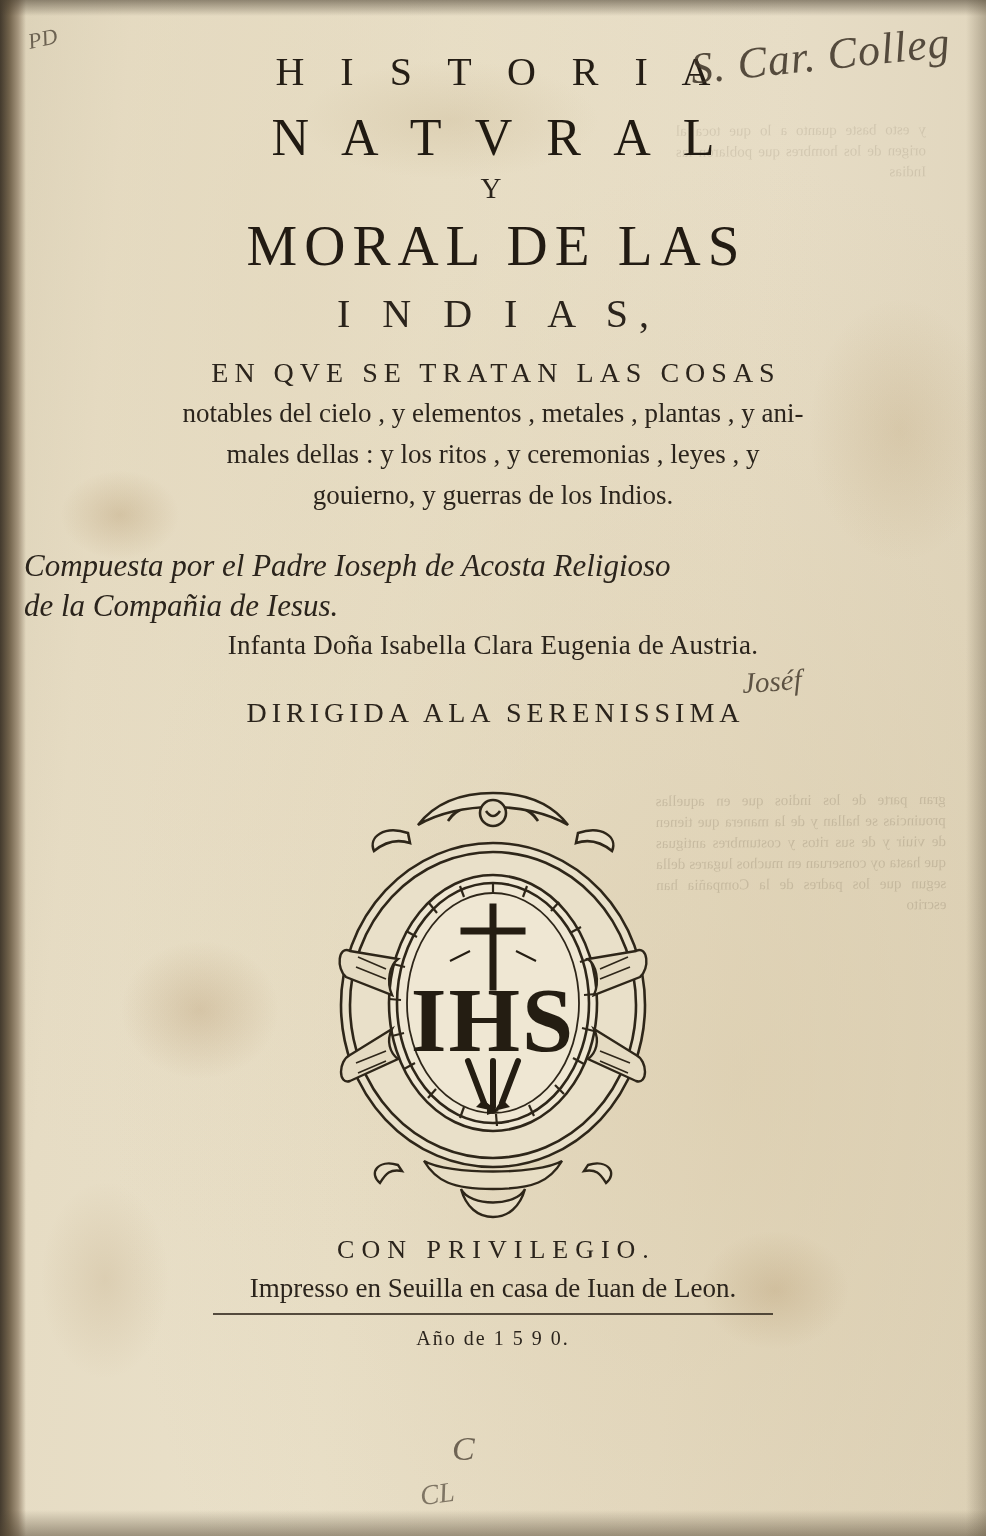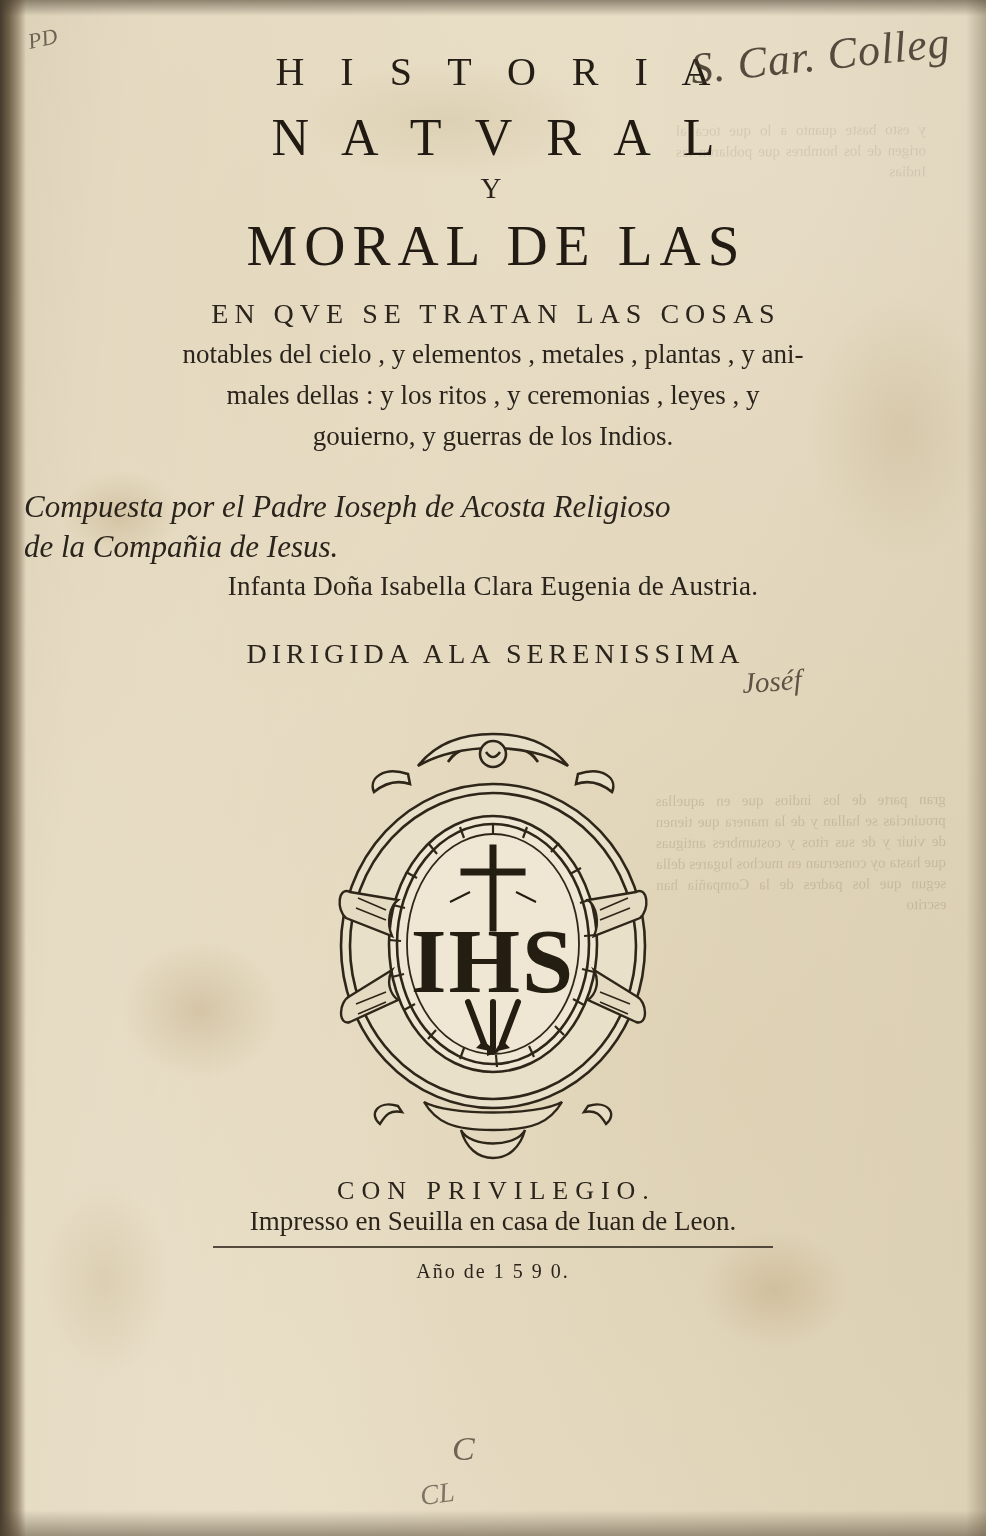--- a/index.html
+++ b/index.html
@@ -164,20 +164,21 @@
 
   .imprint {
     margin-top: 10px;
   }
   .t-privilegio {
     font-size: 26px;
     letter-spacing: 7px;
     padding-left: 7px;
   }
   .t-impresso {
+    margin-top: 8px;
     font-size: 27px;
   }
   .rule {
     width: 560px;
     height: 2px;
     background: #3a3025;
     margin: 9px auto 0 auto;
     opacity: 0.85;
   }
   .t-ano {
@@ -256,20 +257,21 @@
   <div class="hand hand-jose">Joséf</div>
   <div class="hand hand-c">C</div>
   <div class="hand hand-cl">CL</div>
 
   <div class="content">
 
     <div class="line t-historia">H I S T O R I A</div>
     <div class="line t-natural">N A T V R A L</div>
     <div class="line t-y">Y</div>
     <div class="line t-moral">MORAL DE LAS</div>
+    <div class="line t-indias">I N D I A S,</div>
 
     <div class="line t-enque">EN QVE SE TRATAN LAS COSAS</div>
 
     <div class="desc">
       <div>notables del cielo , y elementos , metales , plantas , y ani-</div>
       <div>males dellas : y los ritos , y ceremonias , leyes , y</div>
       <div>gouierno, y guerras de los Indios.</div>
     </div>
 
     <div class="author">

